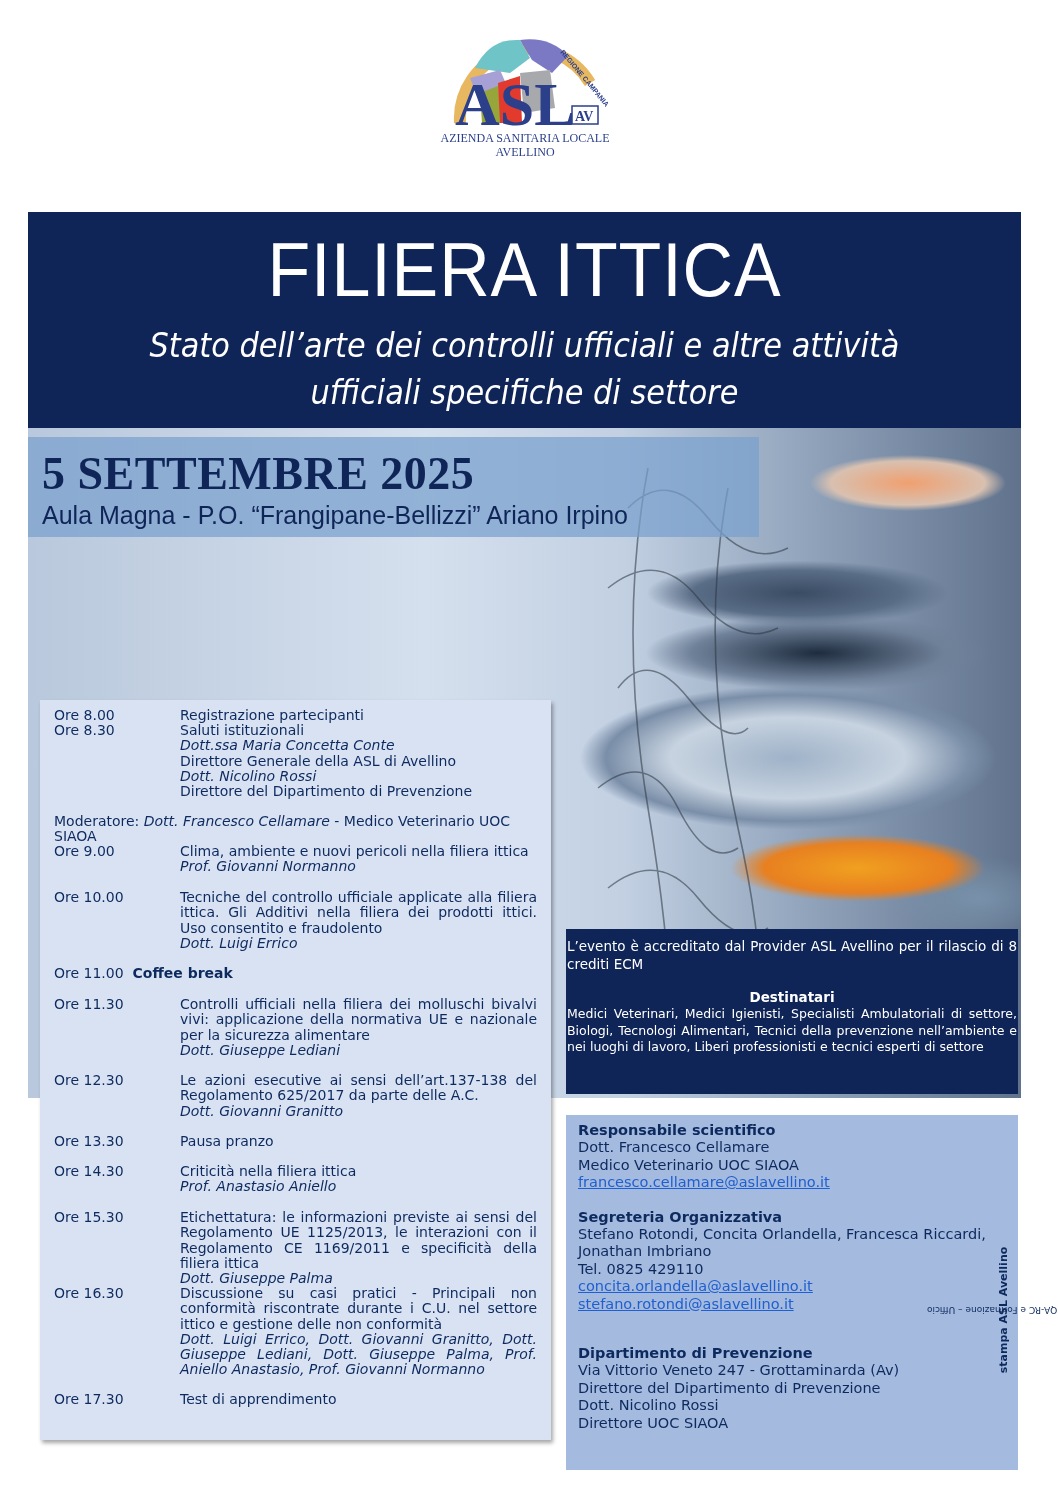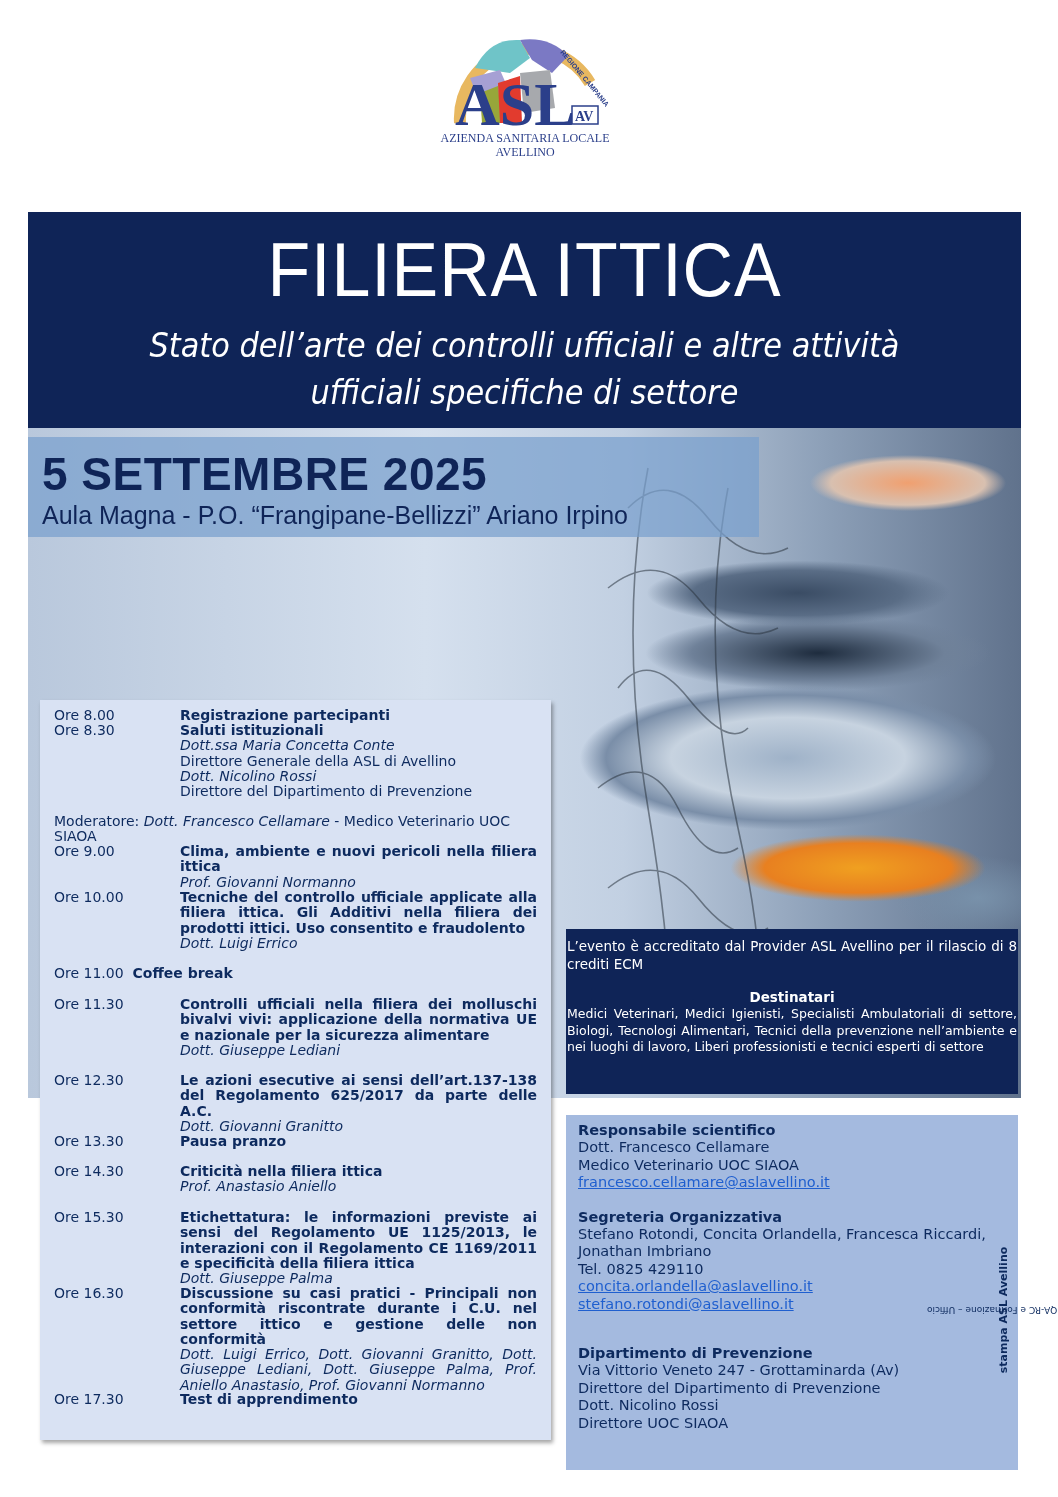--- a/index.html
+++ b/index.html
@@ -24,32 +24,32 @@
       radial-gradient(ellipse 210px 45px at 770px 165px, #3a4c64 0%, #5a6d86 50%, transparent 72%),
       radial-gradient(ellipse 230px 50px at 790px 225px, #1e2c3e 0%, #6f8199 55%, transparent 75%),
       radial-gradient(ellipse 260px 90px at 760px 330px, #9fb2c8 0%, #c7d3e0 45%, #7a8ea8 70%, transparent 80%),
       radial-gradient(ellipse 170px 45px at 830px 440px, #f0a020 0%, #e88020 55%, transparent 75%),
       radial-gradient(ellipse 120px 60px at 950px 470px, #7891aa 0%, transparent 70%),
       linear-gradient(90deg, #b9c8dc 0%, #d5e0ee 40%, #c2d0e2 60%, #8da0b8 80%, #60728c 100%);
   }
   .net { position: absolute; left: 560px; top: 0; width: 300px; height: 670px; opacity: 0.55; }
 
   .date-box { position: absolute; left: 28px; top: 437px; width: 731px; height: 100px; background: rgba(120,160,205,0.72); }
-  .date-main { position: absolute; left: 14px; top: 10px; font-family: Liberation Sans, sans-serif; font-weight: bold;
+  .date-main { position: absolute; left: 14px; top: 10px; font-family: Liberation Serif, serif; font-weight: bold;
     font-size: 46px; color: #0f2457; letter-spacing: 0.5px; }
   .date-place { position: absolute; left: 14px; top: 64px; font-family: "Liberation Sans", sans-serif;
     font-size: 25px; color: #0f2457; }
 
   
   .program { position: absolute; left: 40px; top: 700px; width: 511px; height: 740px; background: #d9e2f3;
     box-shadow: 2px 3px 4px rgba(0,0,0,0.35); font-size: 14px; line-height: 15.3px; color: #0d2a5e; }
   .prog-item { position: absolute; left: 14px; right: 14px; }
   .prog-time { position: absolute; left: 0; top: 0; width: 120px; }
   .prog-body { position: absolute; left: 126px; right: 0; top: 0; text-align: justify; }
-  .prog-title { font-weight: bold; }
+  .prog-title { font-weight: normal; }
   .prog-speaker { font-style: italic; }
   .prog-line { }
   .mod-line { position: absolute; left: 14px; right: 14px; }
   .inline-item { position: absolute; left: 14px; right: 14px; }
 
   
   .ecm { position: absolute; left: 566px; top: 929px; width: 452px; height: 165px; background: #0f2457; color: #ffffff;
     padding: 8px 1px; font-size: 13.5px; line-height: 18px; }
   .ecm-text { text-align: justify; }
   .ecm-heading { font-weight: bold; margin-top: 15px; font-size: 13.5px; text-align: center; }

